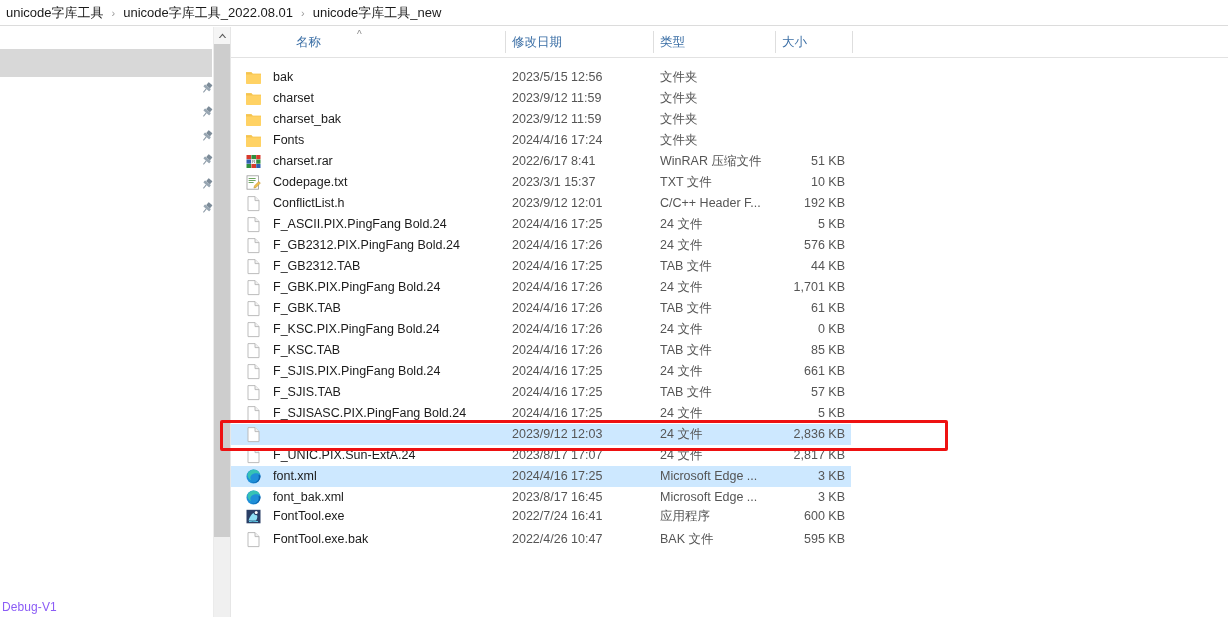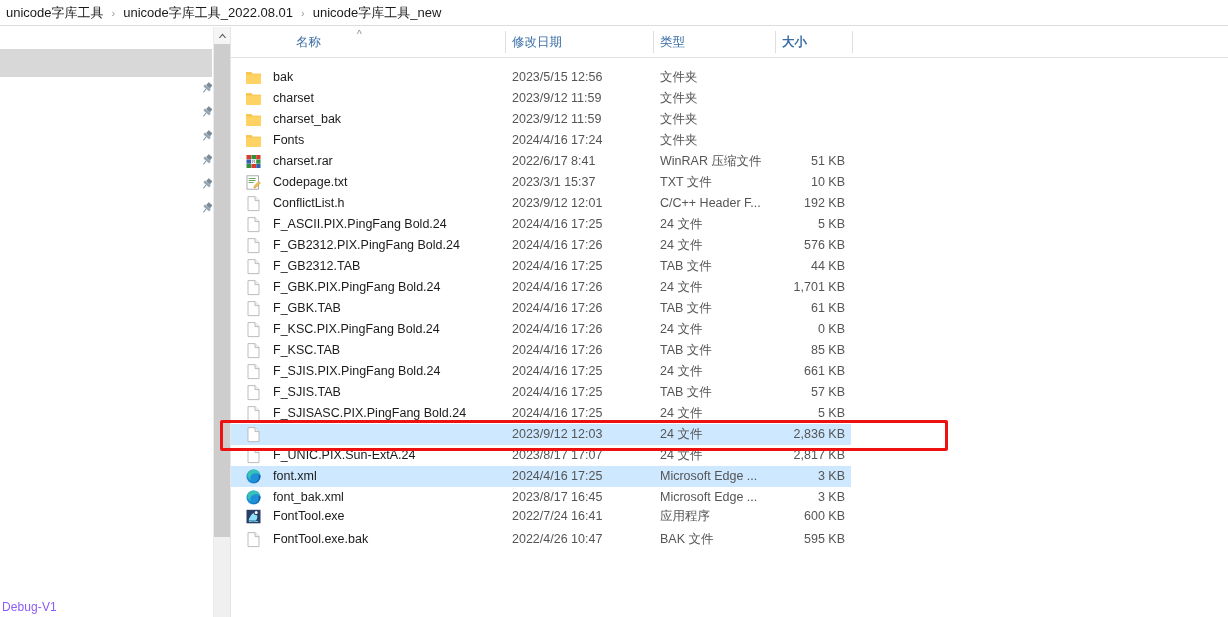--- a/index.html
+++ b/index.html
@@ -317,21 +317,21 @@
   <div class="listpane">
 
     <div class="colheader">
       <div class="colh" style="left:24px;margin-left:41px;">名称</div>
       <div class="sort-caret" style="left:126px;">^</div>
       <div class="colsep" style="left:274px;"></div>
       <div class="colh" style="left:281px;">修改日期</div>
       <div class="colsep" style="left:422px;"></div>
       <div class="colh" style="left:429px;">类型</div>
       <div class="colsep" style="left:544px;"></div>
-      <div class="colh" style="left:551px;font-weight:bold;">大小</div>
+      <div class="colh" style="left:551px;">大小</div>
       <div class="colsep" style="left:621px;"></div>
     </div>
 
     <div class="rows" id="rows">
         <div class="row" style="top: 10px;">
           <span class="row-icon"><svg viewBox="0 0 17 17" width="17" height="17">
               <path d="M1 3.2 h5.4 l1.3 1.6 H16 v9.4 a0.7 0.7 0 0 1-0.7 0.7 H1.7 A0.7 0.7 0 0 1 1 14.2 Z" fill="#ffd264"></path>
               <path d="M1 3.2 h5.4 l1.3 1.6 H1 Z" fill="#f3c24c"></path>
               <rect x="1" y="4.8" width="15" height="0.5" fill="#f0bd45"></rect>
             </svg></span>

